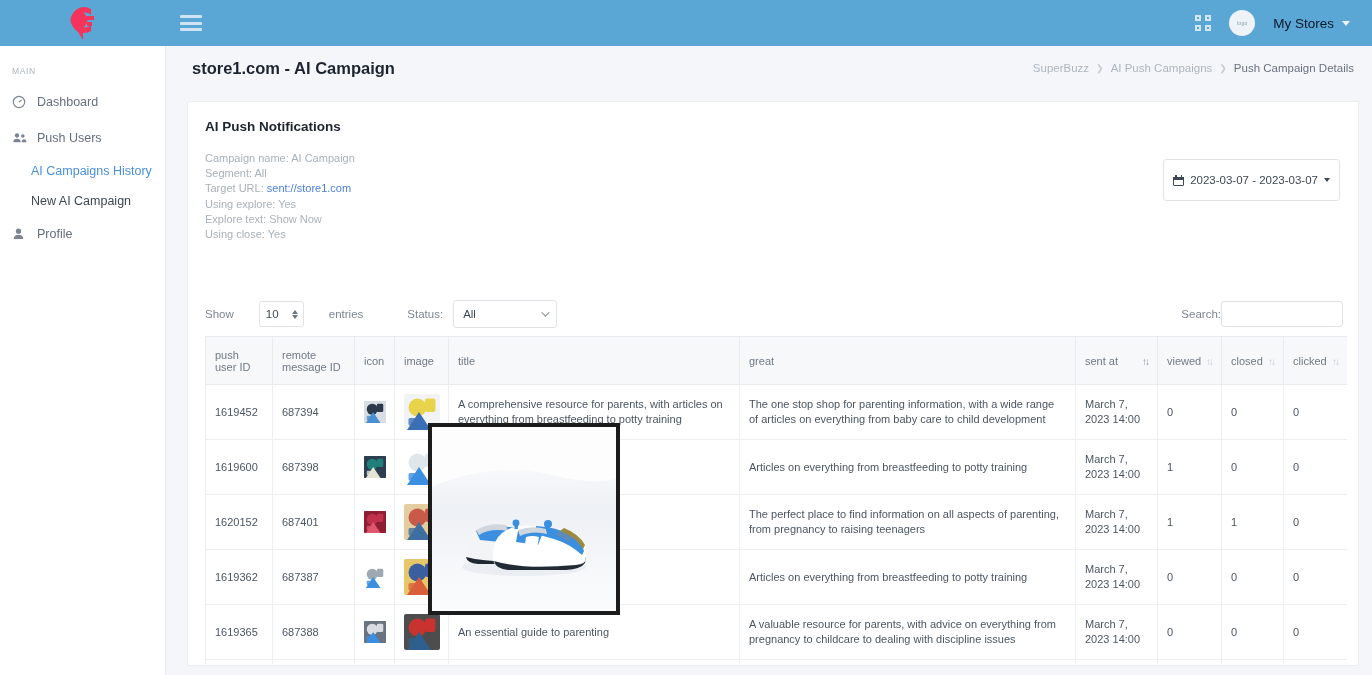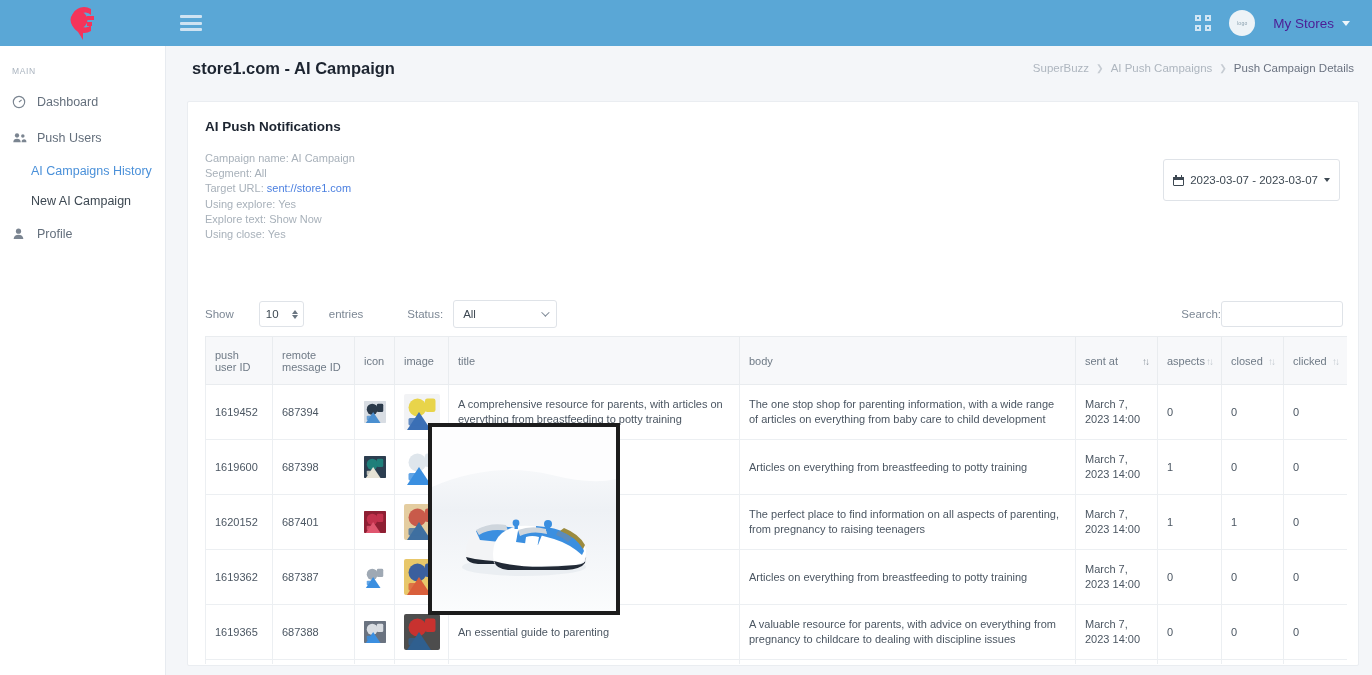--- a/index.html
+++ b/index.html
@@ -37,21 +37,21 @@
   }
   .fs-tl { top: 0; left: 0; border-right: none; border-bottom: none; }
   .fs-tr { top: 0; right: 0; border-left: none; border-bottom: none; }
   .fs-bl { bottom: 0; left: 0; border-right: none; border-top: none; }
   .fs-br { bottom: 0; right: 0; border-left: none; border-top: none; }
   .avatar {
     width: 26px; height: 26px; border-radius: 50%; background: #edf3f7;
     display: flex; align-items: center; justify-content: center;
     font-size: 5px; color: #8aa0ae; letter-spacing: .3px; overflow: hidden;
   }
-  .stores-label { color: #4c1d95; font-size: 13.5px; }
+  .stores-label { color: #0f172a; font-size: 13.5px; }
   .chev-down-top {
     width: 0; height: 0; border-left: 4px solid transparent; border-right: 4px solid transparent;
     border-top: 5px solid #eef6fb; margin-left: -10px;
   }
 
   
   .sidebar {
     position: absolute; top: 46px; left: 0; width: 166px; height: 629px;
     background: #ffffff; border-right: 1px solid #e7ebf0;
   }
@@ -312,27 +312,27 @@
 
     <div class="table-wrap">
       <table>
         <thead>
           <tr>
             <th class="c-pushid">push user ID</th>
             <th class="c-remote">remote message ID</th>
             <th class="c-icon">icon</th>
             <th class="c-image">image</th>
             <th class="c-title">title</th>
-            <th class="c-body">body</th>
+            <th class="c-body">great</th>
             <th class="c-sent">
               <span>sent at</span>
               <span class="sort-icon on">↑↓</span>
             </th>
             <th class="c-viewed">
-              <span>aspects</span>
+              <span>viewed</span>
               <span class="sort-icon">↑↓</span>
             </th>
             <th class="c-closed">
               <span>closed</span>
               <span class="sort-icon">↑↓</span>
             </th>
             <th class="c-clicked">
               <span>clicked</span>
               <span class="sort-icon">↑↓</span>
             </th>

